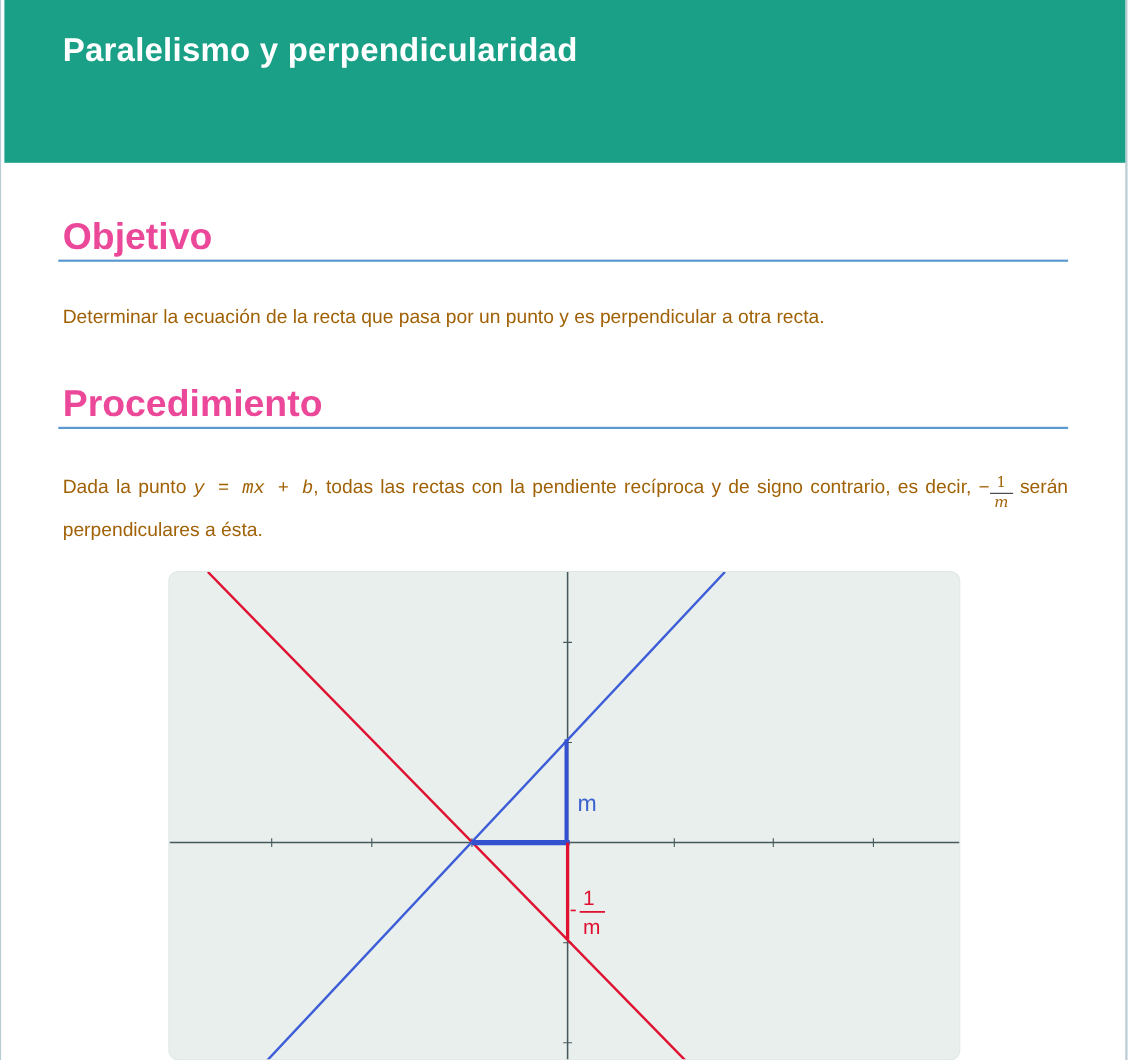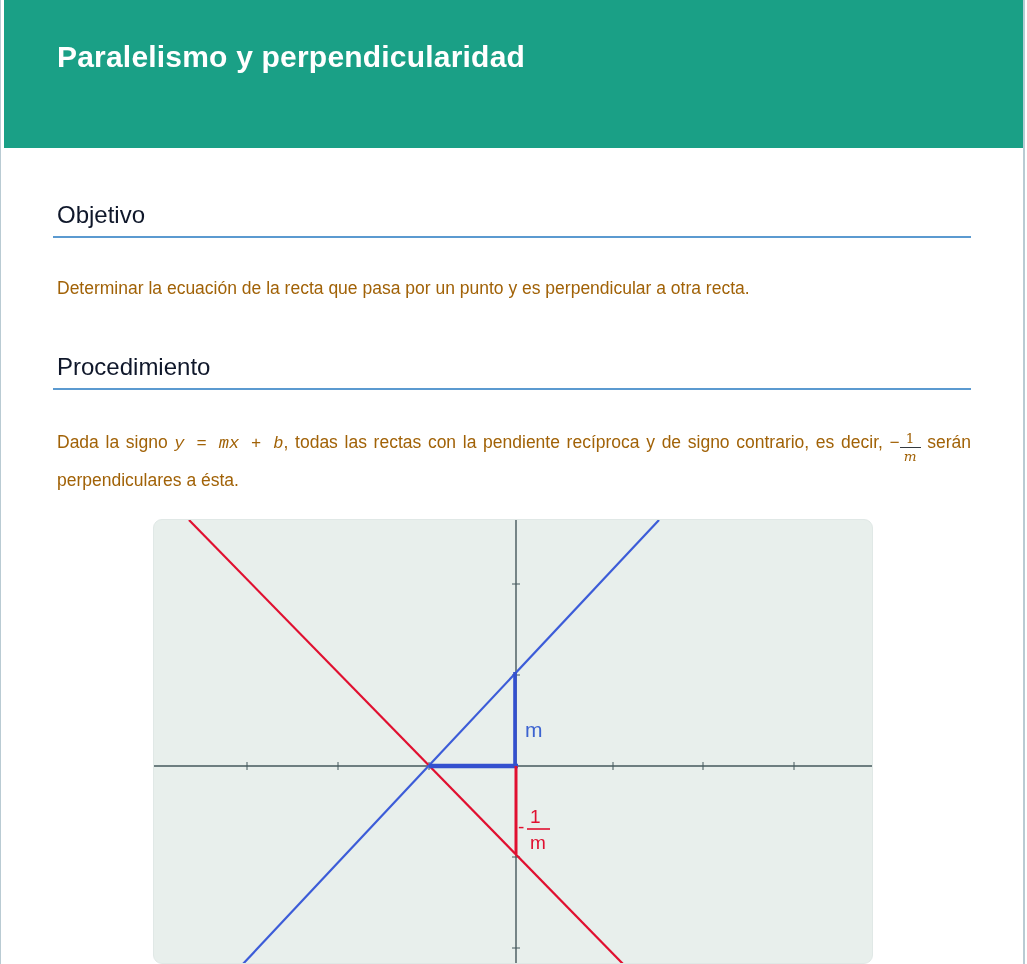--- a/index.html
+++ b/index.html
@@ -15,37 +15,37 @@
   .edge { position:absolute; top:0; height:964px; background:#b9cbd3; }
   .edge-left  { left:0; width:1px; }
   .edge-right { left:1023px; width:2px; }
 
   
   .header {
     position:absolute; left:4px; top:0;
     width:1019px; height:148px;
     background:#1aa086;
     box-sizing:border-box;
-    padding:38px 0 0 53px;
+    padding:27px 0 0 53px;
     color:#ffffff;
   }
   .header h1 {
     margin:0; font-size:30px; line-height:38px; font-weight:bold;
     letter-spacing:0.2px;
   }
   .header .subtitle {
     margin:8px 0 0 0; font-size:20px; line-height:26px;
     font-style:italic; font-weight:500;
   }
 
   
   .h2 {
     position:absolute; left:57px; margin:0;
-    font-size:24px; line-height:32px; font-weight:normal;
-    color:#0f172a;
+    font-size:34px; line-height:32px; font-weight:bold;
+    color:#ec4899;
   }
   .h2-objetivo      { top:199px; }
   .h2-procedimiento { top:351px; }
   .rule {
     position:absolute; left:53px; width:918px; height:2px;
     background:#5b9ad0; border:none; margin:0;
   }
   .rule-objetivo      { top:236px; }
   .rule-procedimiento { top:388px; }
 
@@ -103,21 +103,21 @@
   <header class="header">
     <h1>Paralelismo y perpendicularidad</h1>
   </header>
 
   <h2 class="h2 h2-objetivo">Objetivo</h2>
   <div class="rule rule-objetivo"></div>
   <p class="para para-objetivo">Determinar la ecuación de la recta que pasa por un punto y es perpendicular a otra recta.</p>
 
   <h2 class="h2 h2-procedimiento">Procedimiento</h2>
   <div class="rule rule-procedimiento"></div>
-  <p class="para para-procedimiento"><span>Dada la signo </span><span class="math">y = mx + b</span><span>, todas las rectas con la pendiente recíproca y de signo contrario, es decir, </span><span class="math">−</span><span class="vfrac"><span class="num">1</span><span class="den">m</span></span><span> serán perpendiculares a ésta.</span></p>
+  <p class="para para-procedimiento"><span>Dada la punto </span><span class="math">y = mx + b</span><span>, todas las rectas con la pendiente recíproca y de signo contrario, es decir, </span><span class="math">−</span><span class="vfrac"><span class="num">1</span><span class="den">m</span></span><span> serán perpendiculares a ésta.</span></p>
 
   <figure class="plot" style="margin:0;">
     <svg width="720" height="445" viewBox="0 0 720 445">
 
       <line class="axis" x1="0" y1="246" x2="720" y2="246"></line>
       <line class="axis" x1="362" y1="0" x2="362" y2="445"></line>
 
       <g>
         <line class="tick" x1="93" y1="242" x2="93" y2="250"></line>
         <line class="tick" x1="184" y1="242" x2="184" y2="250"></line>

